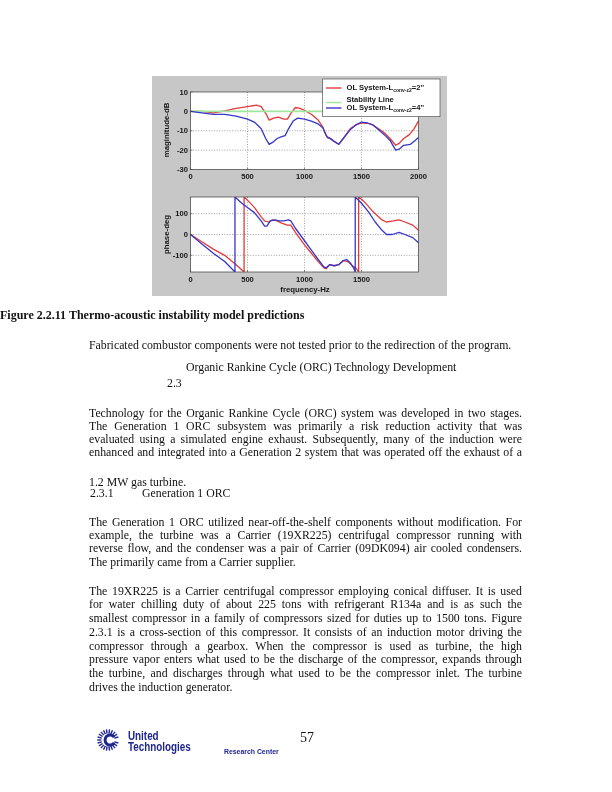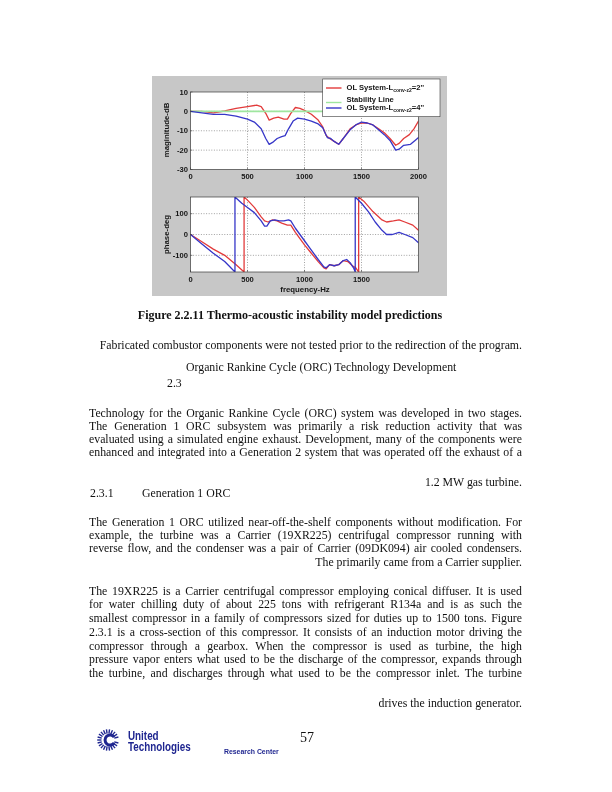--- a/index.html
+++ b/index.html
@@ -3,24 +3,24 @@
 <meta charset="utf-8">
 <style>
   html, body { margin:0; padding:0; background:#ffffff; }
   body { width:612px; height:792px; position:relative; overflow:hidden; font-family:"Liberation Serif", serif; color:#111; }
   .abs { position:absolute; }
   .fig-svg { position:absolute; left:0; top:0; width:612px; height:300px; }
   .tick { font-family:"Liberation Sans", sans-serif; font-weight:bold; font-size:7.6px; fill:#151515; }
   .axlabel { font-family:"Liberation Sans", sans-serif; font-weight:bold; font-size:7.8px; fill:#151515; }
   .leg { font-family:"Liberation Sans", sans-serif; font-weight:bold; font-size:7.6px; fill:#151515; }
   .leg-sub { font-size:5px; }
-  .caption { position:absolute; left:0; width:580px; top:308px; text-align:center; font-weight:bold; font-size:12px; line-height:14px; white-space:nowrap; }
+  .caption { position:absolute; left:0; width:580px; top:308px; font-weight:bold; font-size:12px; line-height:14px; white-space:nowrap; }
   .line { position:absolute; left:89px; width:433px; font-size:11.8px; line-height:14px; height:14px; white-space:normal; }
   .j { text-align:justify; text-align-last:justify; }
-  .l { text-align:right; }
+  .l { text-align:left; }
   .txt { position:absolute; font-size:11.8px; line-height:14px; white-space:nowrap; }
   .utc { position:absolute; font-family:"Liberation Sans", sans-serif; font-weight:bold; color:#1f2690; transform-origin:left center; white-space:nowrap; }
   .pagenum { position:absolute; font-size:14px; line-height:13px; white-space:nowrap; }
 </style>
 </head>
 <body>
 
 <svg class="fig-svg" viewBox="0 0 612 300" xmlns="http://www.w3.org/2000/svg">
   <defs>
     <clipPath id="clip-0">
@@ -128,21 +128,21 @@
 <div class="caption">Figure 2.2.11 Thermo-acoustic instability model predictions</div>
 
 <div class="line l" style="top:338px;">Fabricated combustor components were not tested prior to the redirection of the program.</div>
 
 <div class="txt" style="left:167px; top:376px;">2.3</div>
 <div class="txt" style="left:186px; top:360px;">Organic Rankine Cycle (ORC) Technology Development</div>
 
 <div>
   <div class="line j" style="top:405.7px;">Technology for the Organic Rankine Cycle (ORC) system was developed in two stages.</div>
   <div class="line j" style="top:418.9px;">The Generation 1 ORC subsystem was primarily a risk reduction activity that was</div>
-  <div class="line j" style="top:432.1px;">evaluated using a simulated engine exhaust.  Development, many of the components were</div>
+  <div class="line j" style="top:432.1px;">evaluated using a simulated engine exhaust.  Subsequently, many of the induction were</div>
   <div class="line j" style="top:445.3px;">enhanced and integrated into a Generation 2 system that was operated off the exhaust of a</div>
   <div class="line l" style="top:458.5px;margin-top:16px;">1.2 MW gas turbine.</div>
 </div>
 
 <div class="txt" style="left:90px; top:486px;">2.3.1</div>
 <div class="txt" style="left:142px; top:486px;">Generation 1 ORC</div>
 
 <div>
   <div class="line j" style="top:515px;">The Generation 1 ORC utilized near-off-the-shelf components without modification.  For</div>
   <div class="line j" style="top:528.2px;">example, the turbine was a Carrier (19XR225) centrifugal compressor running with</div>
@@ -151,21 +151,21 @@
 </div>
 
 <div>
   <div class="line j" style="top:583.7px;">The 19XR225 is a Carrier centrifugal compressor employing conical diffuser. It is used</div>
   <div class="line j" style="top:597.4px;">for water chilling duty of about 225 tons with refrigerant R134a and is as such the</div>
   <div class="line j" style="top:611.1px;">smallest compressor in a family of compressors sized for duties up to 1500 tons. Figure</div>
   <div class="line j" style="top:624.8px;">2.3.1 is a cross-section of this compressor.  It consists of an induction motor driving the</div>
   <div class="line j" style="top:638.5px;">compressor through a gearbox.  When the compressor is used as turbine, the high</div>
   <div class="line j" style="top:652.2px;">pressure vapor enters what used to be the discharge of the compressor, expands through</div>
   <div class="line j" style="top:665.9px;">the turbine, and discharges through what used to be the compressor inlet.  The turbine</div>
-  <div class="line l" style="top:679.6px;margin-top:16px;">drives the induction generator.</div>
+  <div class="line l" style="top:679.6px;">drives the induction generator.</div>
 </div>
 
 <div>
   <svg class="abs" style="left:97px; top:729px;" width="26" height="22" viewBox="0 0 26 22">
     <g id="logo-spokes" stroke="#1f2690" stroke-width="1.4" stroke-linecap="butt">
         <line x1="17.236704328494234" y1="12.831261619469293" x2="21.36252411503657" y2="14.042711613887441"></line>
         <line x1="16.46814796340268" y1="14.514165313461383" x2="20.08553815457676" y2="16.838920828520454"></line>
         <line x1="15.256594770644353" y1="15.91237223330268" x2="18.07249592660908" y2="19.16209540302599"></line>
         <line x1="13.700197584512262" y1="16.91260796980437" x2="15.486482140420375" y2="20.824025549828796"></line>
         <line x1="11.925046448776355" y1="17.43383937222606" x2="12.537000253351481" y2="21.690071572314075"></line>

